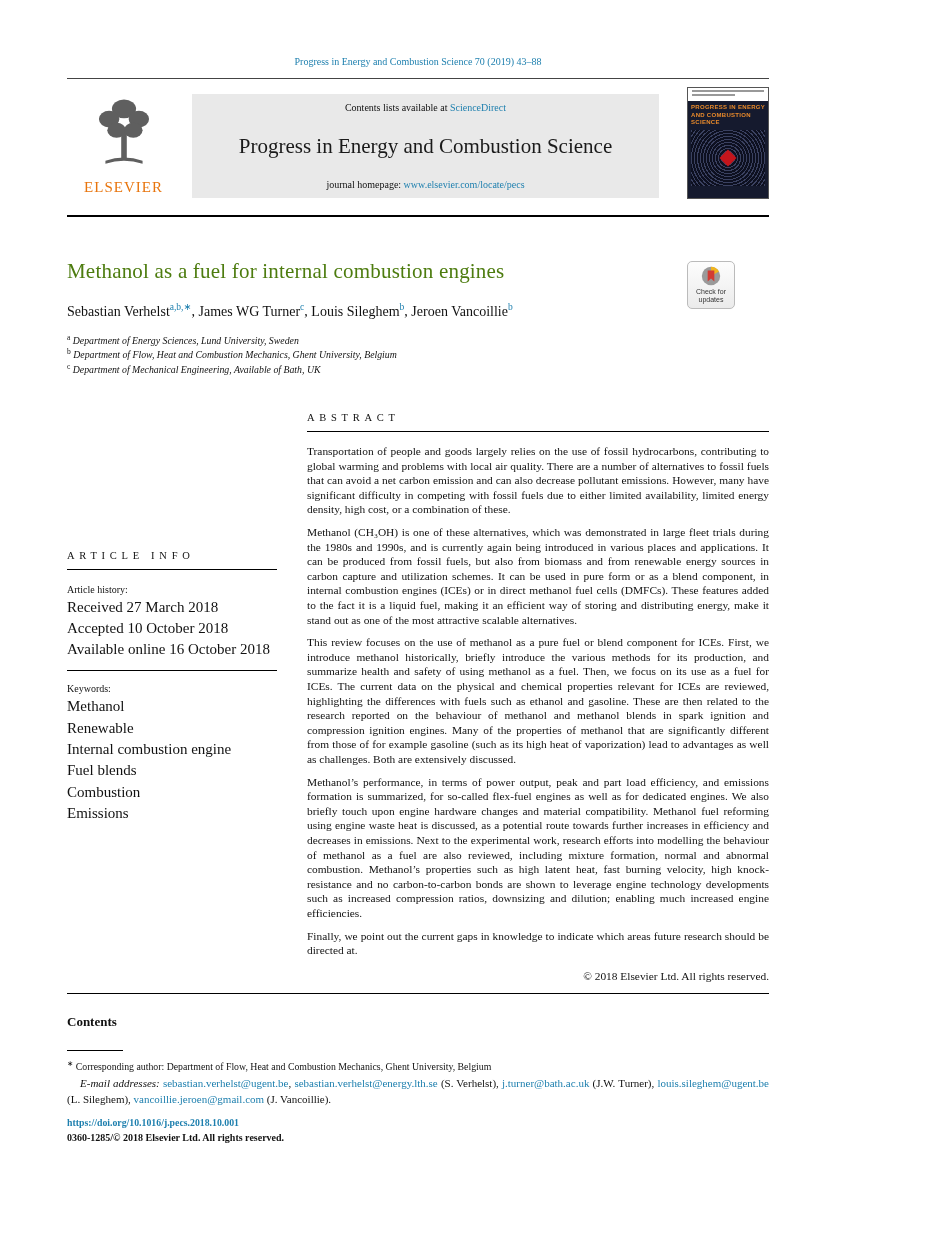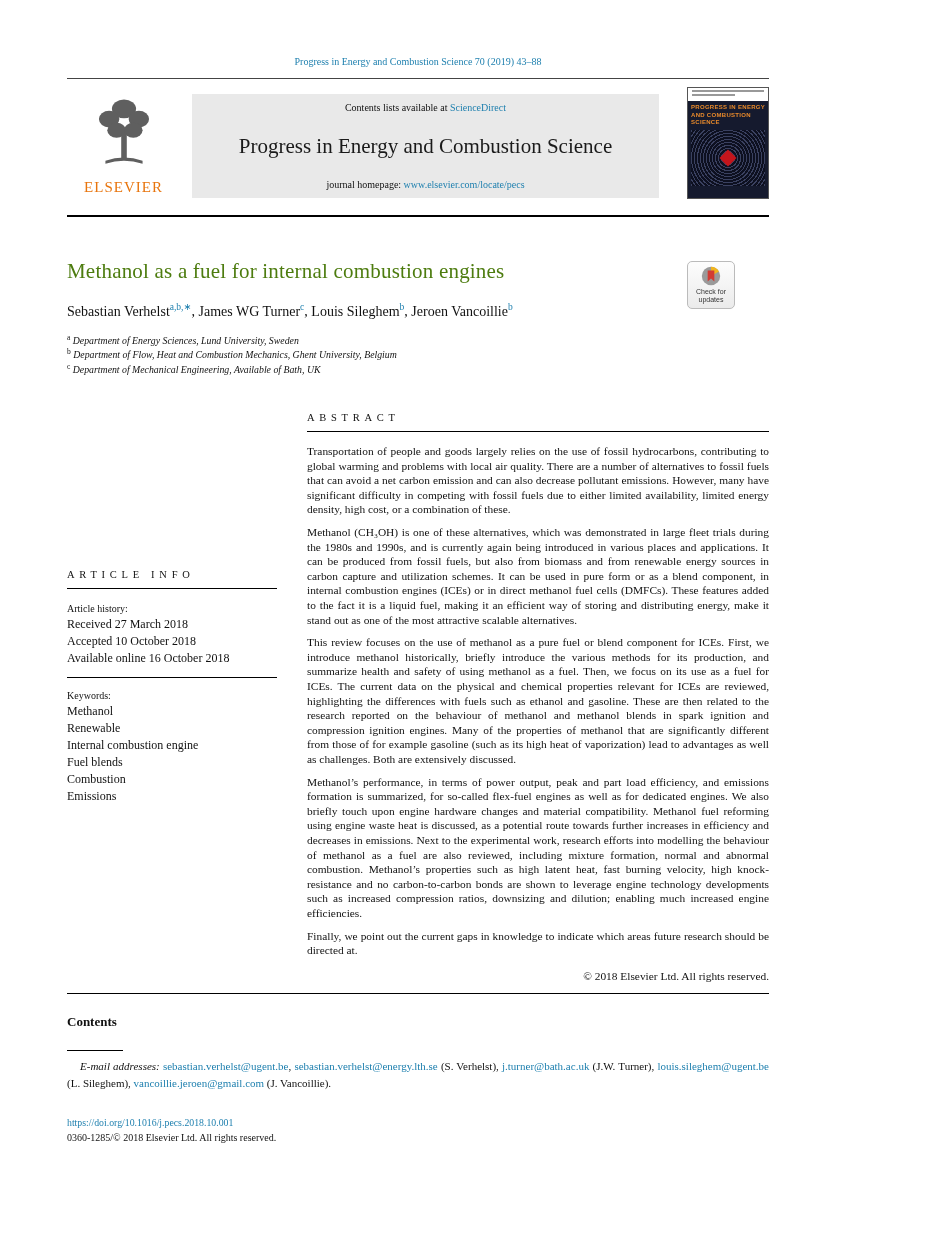--- a/index.html
+++ b/index.html
@@ -52,37 +52,37 @@
   .affil sup { font-size:7.5px; font-style:normal; }
 
   
   .columns { margin-top:36px; display:flex; gap:30px;align-items:center; }
   .col-left { width:210px; flex:0 0 210px; }
   .col-right { flex:1; }
   .col-heading { font-size:10.5px; letter-spacing:.45em; color:#111; border-bottom:1px solid #000; padding-bottom:8px; margin-bottom:12px; }
   .info-block { border-bottom:1px solid #000; padding-bottom:10px; margin-bottom:10px; }
   .info-block.no-rule { border-bottom:none; }
   .info-label { font-size:10px; line-height:1.5; }
-  .info-item { font-size:12px; line-height:1.42; }
+  .info-item { font-size:15px; line-height:1.42; }
 
   .abs-p { font-size:11.4px; line-height:1.28; text-align:justify; margin-bottom:8px; }
   .copyright { font-size:11.4px; text-align:right; margin-top:12px; }
 
   
   .contents-rule { position:absolute; top:993px; left:67px; right:48px; border-bottom:1px solid #000; }
   .contents-heading { position:absolute; top:1014px; left:67px; font-size:13px; font-weight:bold; }
 
   .footnote-area { position:absolute; top:1050px; left:67px; right:48px; }
   .fn-rule { width:56px; border-bottom:1px solid #000; margin-bottom:7px; }
   .fn-line { font-size:9.8px; line-height:1.5; }
   .fn-line sup { font-size:7.5px; }
   .fn-emails { font-size:11px; line-height:1.5; text-indent:13px; text-align:justify; }
   .fn-label { font-style:italic; }
 
-  .doi-area { position:absolute; top:1117px; left:67px; }
+  .doi-area { position:absolute; top:1117px; left:67px;font-weight:bold; }
   .doi-area .doi { display:block; font-size:9.8px; }
   .rights { font-size:10px; margin-top:4px; color:#111; }
 </style>
 </head>
 <body>
 
 <div class="page">
 
   <div class="citation">Progress in Energy and Combustion Science 70 (2019) 43–88</div>
   <div class="rule-thin"></div>
@@ -190,20 +190,21 @@
       <div class="copyright">© 2018 Elsevier Ltd. All rights reserved.</div>
     </div>
 
   </div>
 
   <div class="contents-rule"></div>
   <div class="contents-heading">Contents</div>
 
   <div class="footnote-area">
     <div class="fn-rule"></div>
+    <div class="fn-line"><sup>∗</sup> <span>Corresponding author: Department of Flow, Heat and Combustion Mechanics, Ghent University, Belgium</span></div>
     <div class="fn-emails">
       <span class="fn-label">E-mail addresses:</span>
       <a class="link">sebastian.verhelst@ugent.be</a><span>,</span>
       <a class="link">sebastian.verhelst@energy.lth.se</a><span> (S. Verhelst),</span>
       <a class="link">j.turner@bath.ac.uk</a><span> (J.W. Turner),</span>
       <a class="link">louis.sileghem@ugent.be</a><span> (L. Sileghem),</span>
       <a class="link">vancoillie.jeroen@gmail.com</a><span> (J. Vancoillie).</span>
     </div>
   </div>
 

